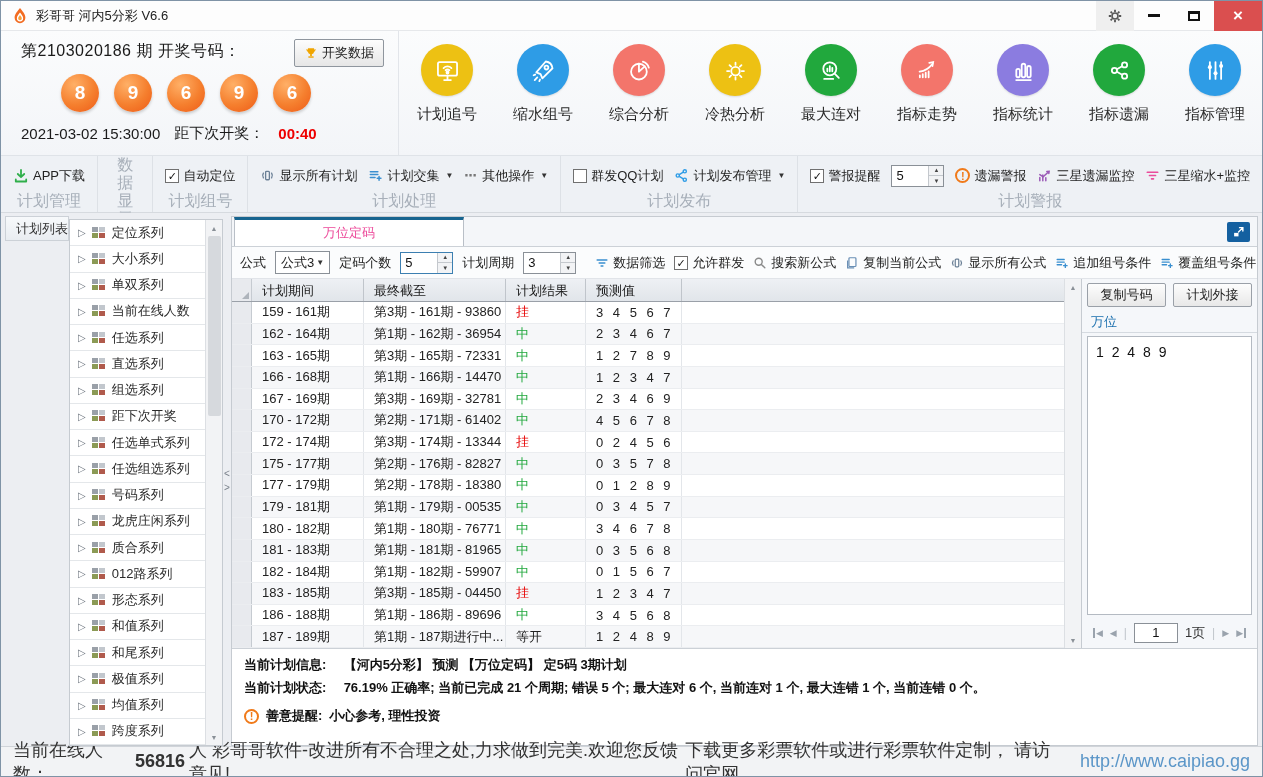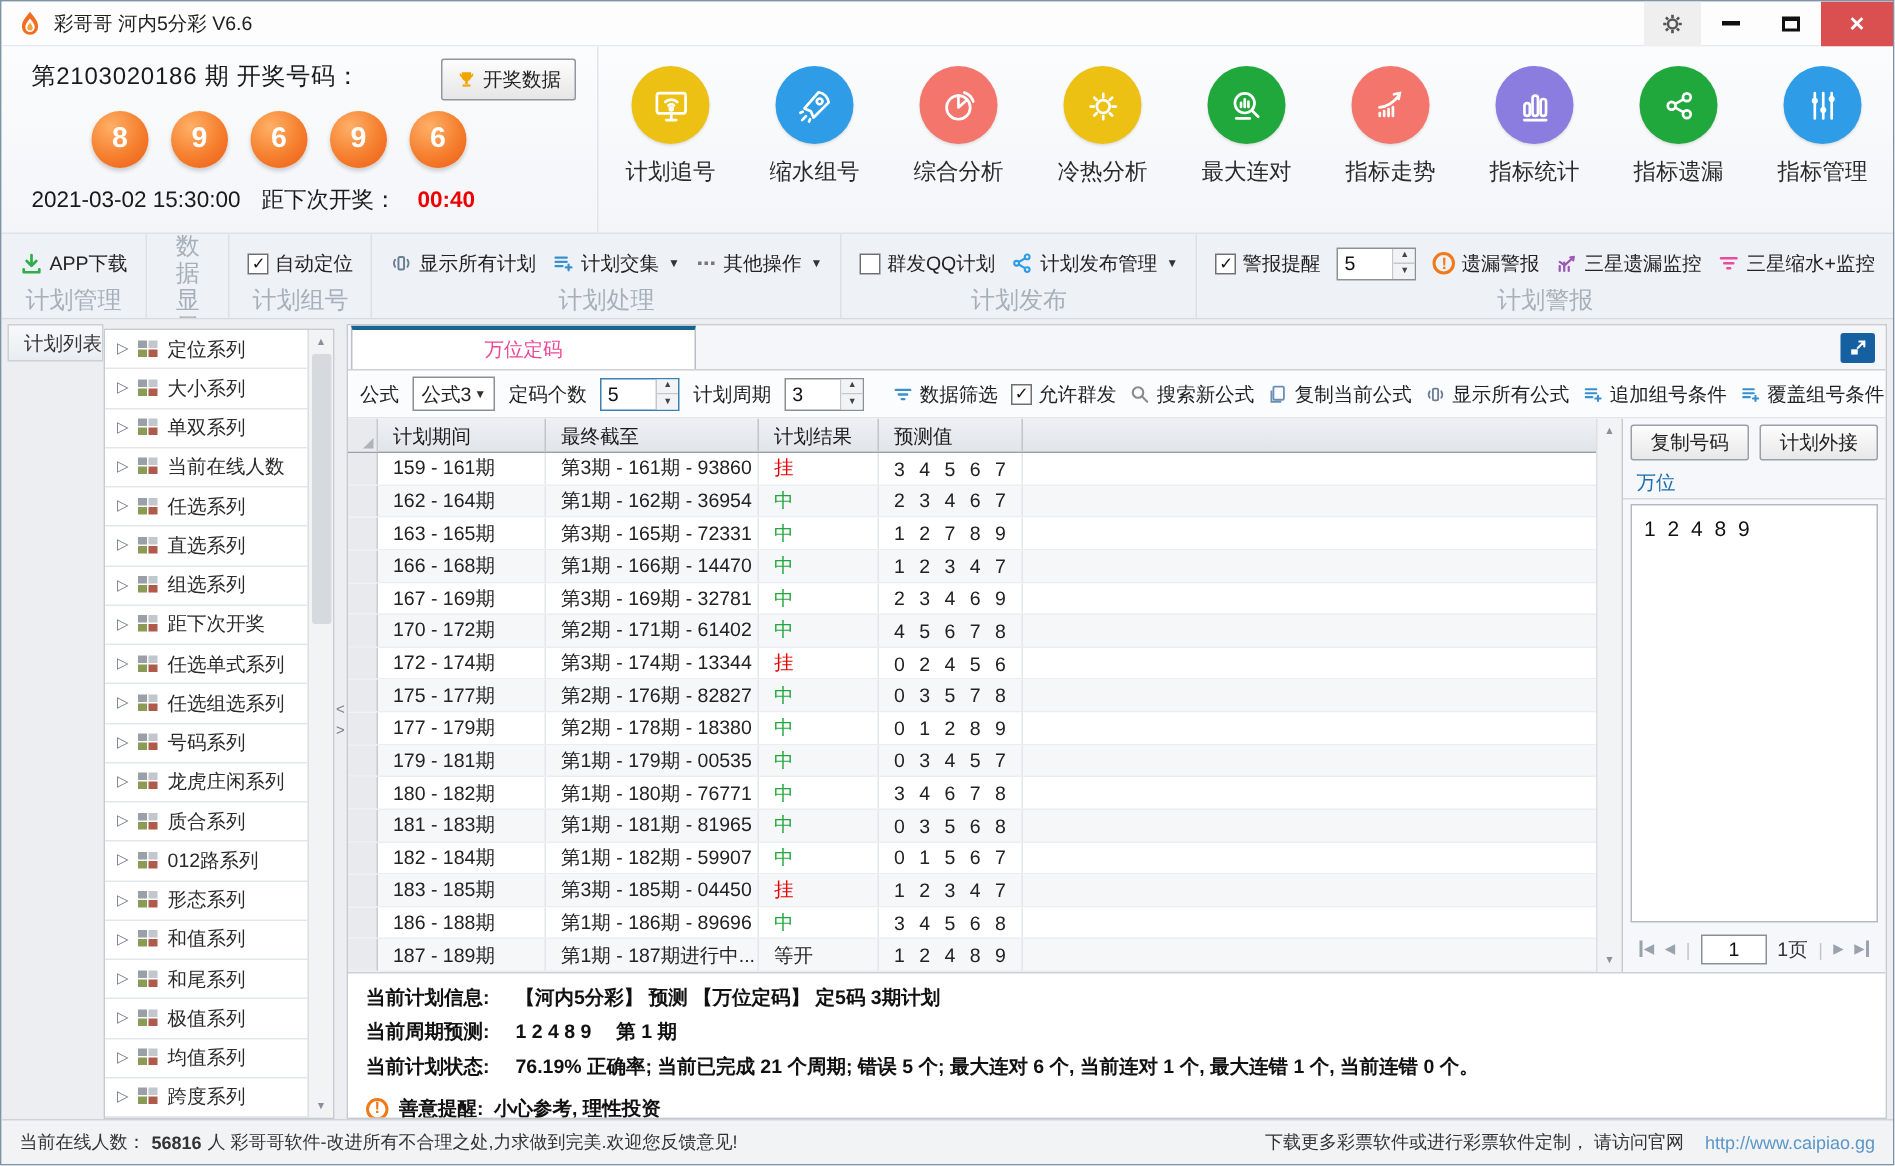--- a/index.html
+++ b/index.html
@@ -98,21 +98,21 @@
   .pg-first { border-left:2px solid #9aa3ad; padding-left:1px; }
   .pg-last  { border-right:2px solid #9aa3ad; padding-right:1px; }
 
   .info-panel { height:97px; flex:none; border-top:1px solid #ccd1d7; background:#fff; padding:7px 12px 0 12px; font-size:13px; color:#111; }
   .info-line { margin-bottom:5px; font-weight:bold; white-space:nowrap; overflow:hidden; }
   .info-line .lbl { display:inline-block; min-width:96px; }
   .reminder-row { margin-top:10px; display:flex; align-items:center; gap:7px; font-weight:bold; }
   .alert-circ { width:15px; height:15px; border-radius:50%; border:2px solid #f07a1a; color:#f07a1a; font-size:11px; font-weight:bold; display:flex; align-items:center; justify-content:center; }
 
   
-  .statusbar { height:30px; flex:none; background:#f2f3f5; border-top:1px solid #d0d4d9; display:flex; align-items:center; font-size:12px; color:#333; padding:0 12px; }
+  .statusbar { height:30px; flex:none; background:#f2f3f5; border-top:1px solid #d0d4d9; display:flex; align-items:center; font-size:18px; color:#333; padding:0 12px; }
   .statusbar .right { margin-left:auto; display:flex; gap:14px; align-items:center; }
   .statusbar a.link { color:#5b96c8; text-decoration:none; cursor:pointer; }
 
   svg { display:block; }
 </style>
 </head>
 <body>
 
 <div class="window">
 
@@ -911,21 +911,20 @@
             <span class="pg-label">1页</span>
             <span class="pg-sep">|</span>
             <span>▶</span>
             <span class="pg-last">▶</span>
           </div>
         </div>
       </div>
 
       <div class="info-panel">
         <div class="info-line"><span class="lbl">当前计划信息:</span> <span>【河内5分彩】 预测 【万位定码】 定5码 3期计划</span></div>
-        <div class="info-line"><span class="lbl">当前周期预测:</span> <span>1 2 4 8 9　 第 1 期</span></div>
         <div class="info-line"><span class="lbl">当前计划状态:</span> <span>76.19% 正确率;  当前已完成 21 个周期;  错误 5 个;  最大连对 6 个,  当前连对 1 个,  最大连错 1 个,  当前连错 0 个。</span></div>
         <div class="reminder-row">
           <span class="alert-circ">!</span>
           <span>善意提醒:</span>
           <span>小心参考, 理性投资</span>
         </div>
       </div>
     </div>
   </div>
 

